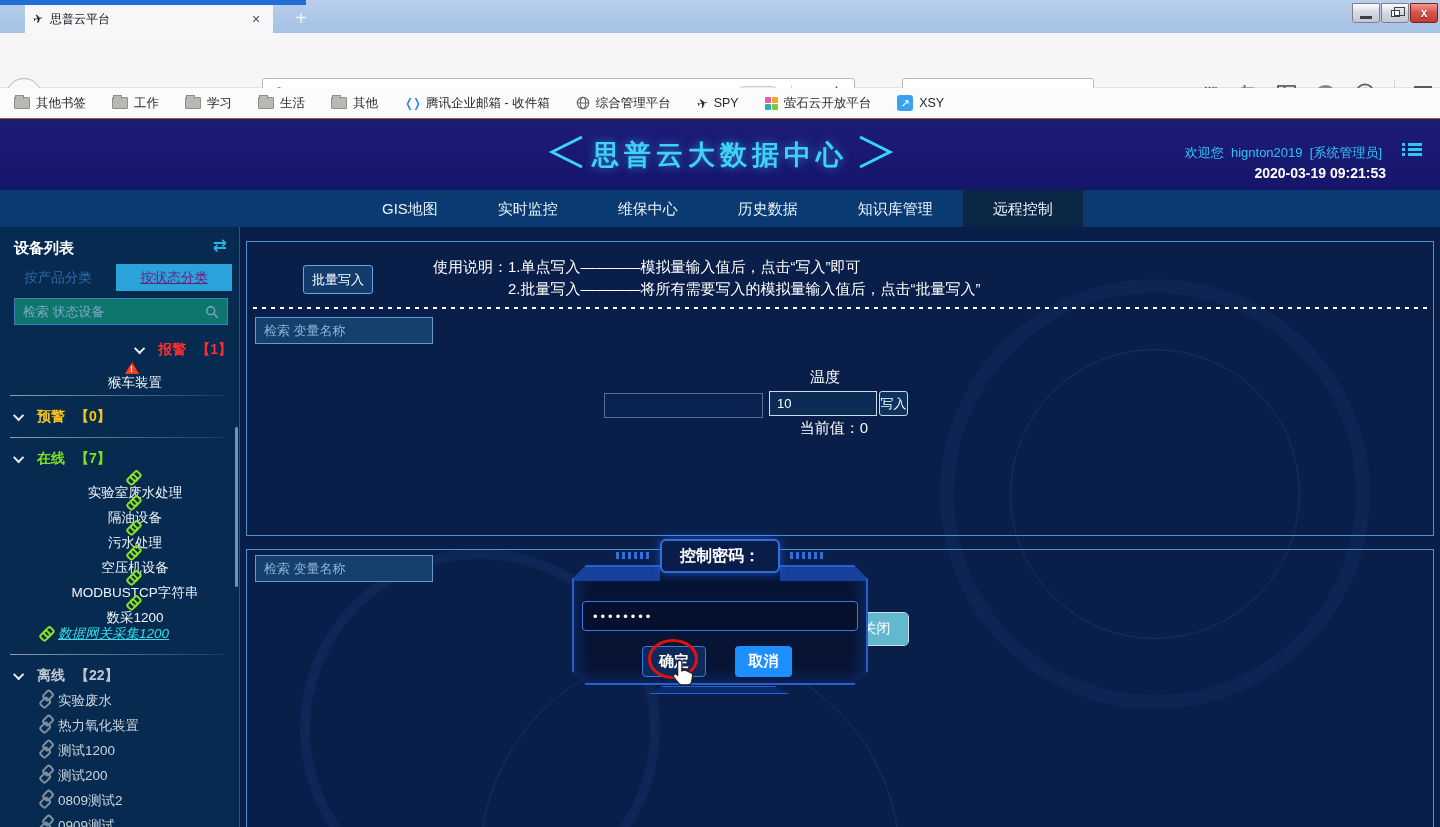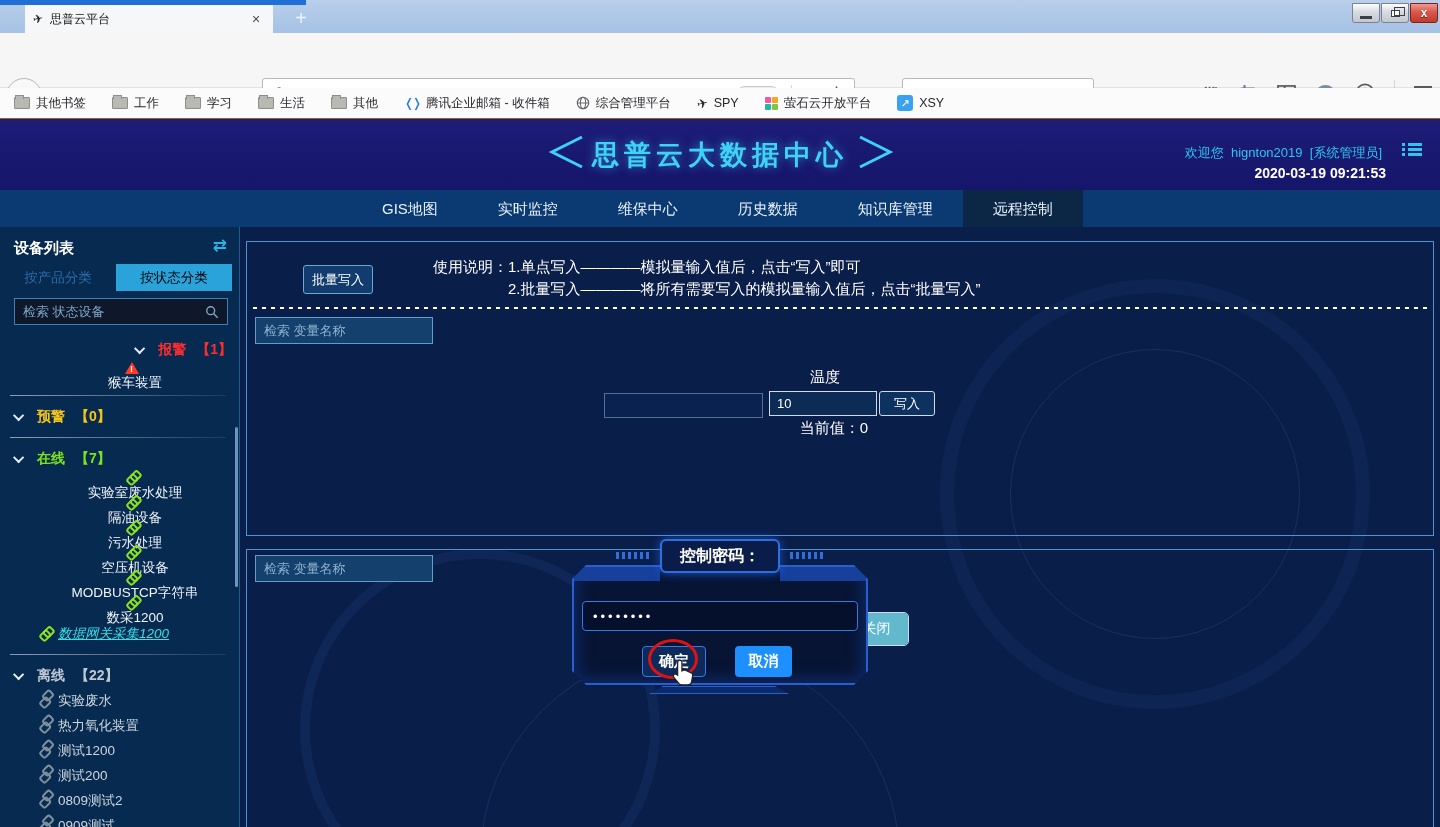--- a/index.html
+++ b/index.html
@@ -85,22 +85,22 @@
   .navtab { color:#e9f2fb; font-size:15px; padding:0 30px; line-height:37px; white-space:nowrap; }
   .navtab.active { background:#0c2746; }
 
   
   .sidebar { position:absolute; left:0; top:108px; width:240px; height:600px; background:#062a50;
     border-right:1px solid #1e5a96; overflow:hidden; }
   .sb-title { position:absolute; left:14px; top:12px; font-size:15px; font-weight:bold; color:#fff; }
   .sb-swap { position:absolute; right:12px; top:8px; color:#2ab4e4; font-size:17px; font-weight:bold; }
   .sb-tabs { position:absolute; left:0; top:37px; width:232px; height:27px; display:flex; }
   .sb-tab { flex:1; text-align:center; line-height:27px; font-size:13.5px; color:#2e6da8; }
-  .sb-tab.active { background:#29a3da; color:#000000; }
-  .sb-search { position:absolute; left:14px; top:71px; width:214px; height:27px; background:#0f172a;
+  .sb-tab.active { background:#29a3da; color:#701a75;text-decoration:underline; }
+  .sb-search { position:absolute; left:14px; top:71px; width:214px; height:27px; background:#0f766e;
     border:1px solid #3f7fb8; display:flex; align-items:center; padding:0 8px; }
   .sb-search input { background:transparent; border:none; outline:none; color:#cfe2f2; font-size:13px;
     flex:1; font-family:inherit; }
   .sb-search input::placeholder { color:#7fa8c8; }
   .tree { position:absolute; left:0; top:110px; width:232px; }
   .trow { height:25px; display:flex; align-items:center; font-size:13.5px; white-space:nowrap; }
   .trow.group { padding-left:16px; font-weight:bold; font-size:14px; }
   .trow.device { padding-left:38px; }
   .chev { width:8px; height:8px; border-left:2px solid #e8eef5; border-bottom:2px solid #e8eef5;
     transform:rotate(-45deg) translateY(-2px); margin-right:13px; flex:none; }
@@ -137,21 +137,21 @@
   .var-search { position:absolute; left:8px; width:178px; height:27px; background:#14406e;
     border:1px solid #5f9cd0; display:flex; align-items:center; padding:0 8px; }
   .var-search input { background:transparent; border:none; outline:none; color:#cfe2f2; font-size:13px;
     flex:1; font-family:inherit; }
   .var-search input::placeholder { color:#8fb3d4; }
   .ghost-input { position:absolute; left:357px; top:151px; width:159px; height:25px;
     border:1px solid rgba(150,190,230,.5); background:rgba(10,40,90,.4); }
   .ctl-label { position:absolute; color:#fff; font-size:15px; }
   .temp-input { position:absolute; left:522px; top:149px; width:108px; height:25px; background:#0c2c55;
     border:1px solid #cfdbe8; color:#fff; font-size:13px; padding:0 7px; font-family:inherit; }
-  .btn-write { position:absolute; left:632px; top:149px; width:56px; height:25px; background:#0e3260;
+  .btn-write { position:absolute; left:632px; top:149px; width:29px; height:25px; background:#0e3260;
     border:1px solid #cfdbe8; border-radius:3px; color:#fff; font-size:13px; }
   .cur-val { position:absolute; left:492px; top:177px; width:190px; text-align:center; color:#fff; font-size:15px; }
   .switch { position:absolute; left:534px; top:62px; width:128px; height:34px; border-radius:5px;
     overflow:hidden; display:flex; border:1px solid #cfdbe8; }
   .sw-val { width:63px; background:#e2e2e2; color:#333; font-size:14px; display:flex;
     align-items:center; justify-content:center; }
   .sw-btn { flex:1; background:#62b8cc; color:#fff; font-size:14px; border:none; font-family:inherit; }
 
   
   .modal { position:absolute; left:331px; top:338px; width:296px; height:120px; background:#071433;

